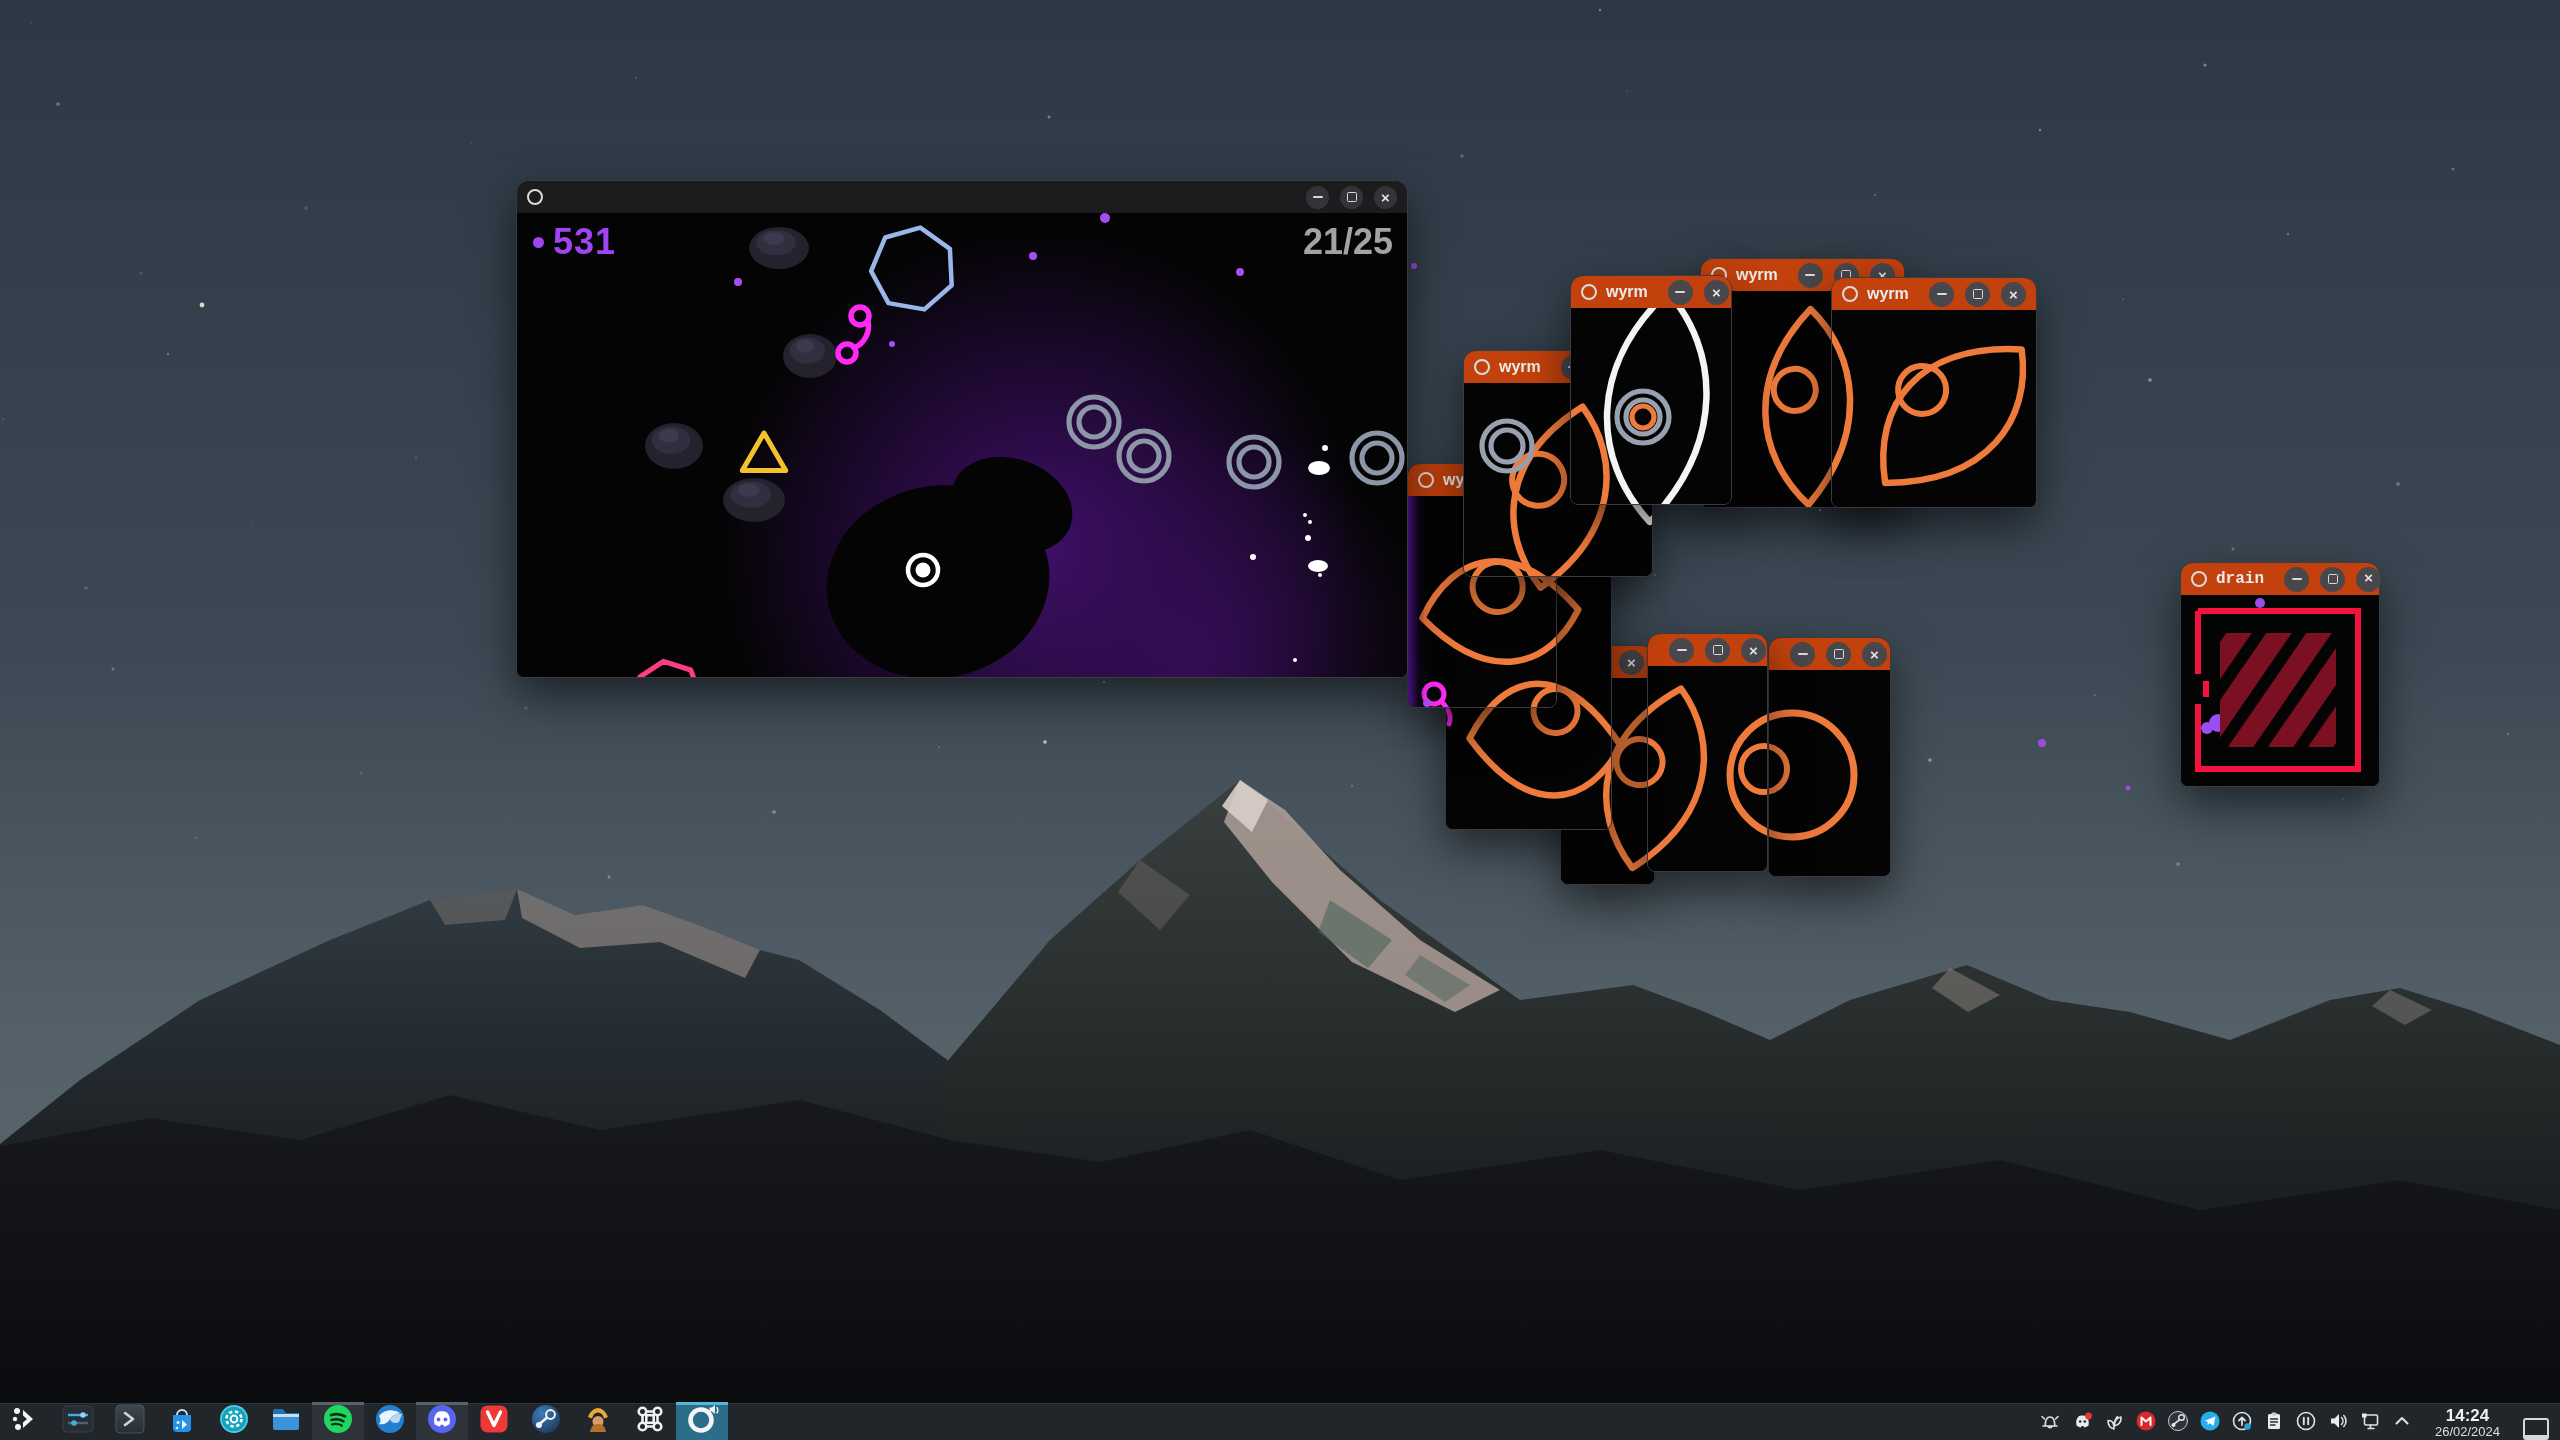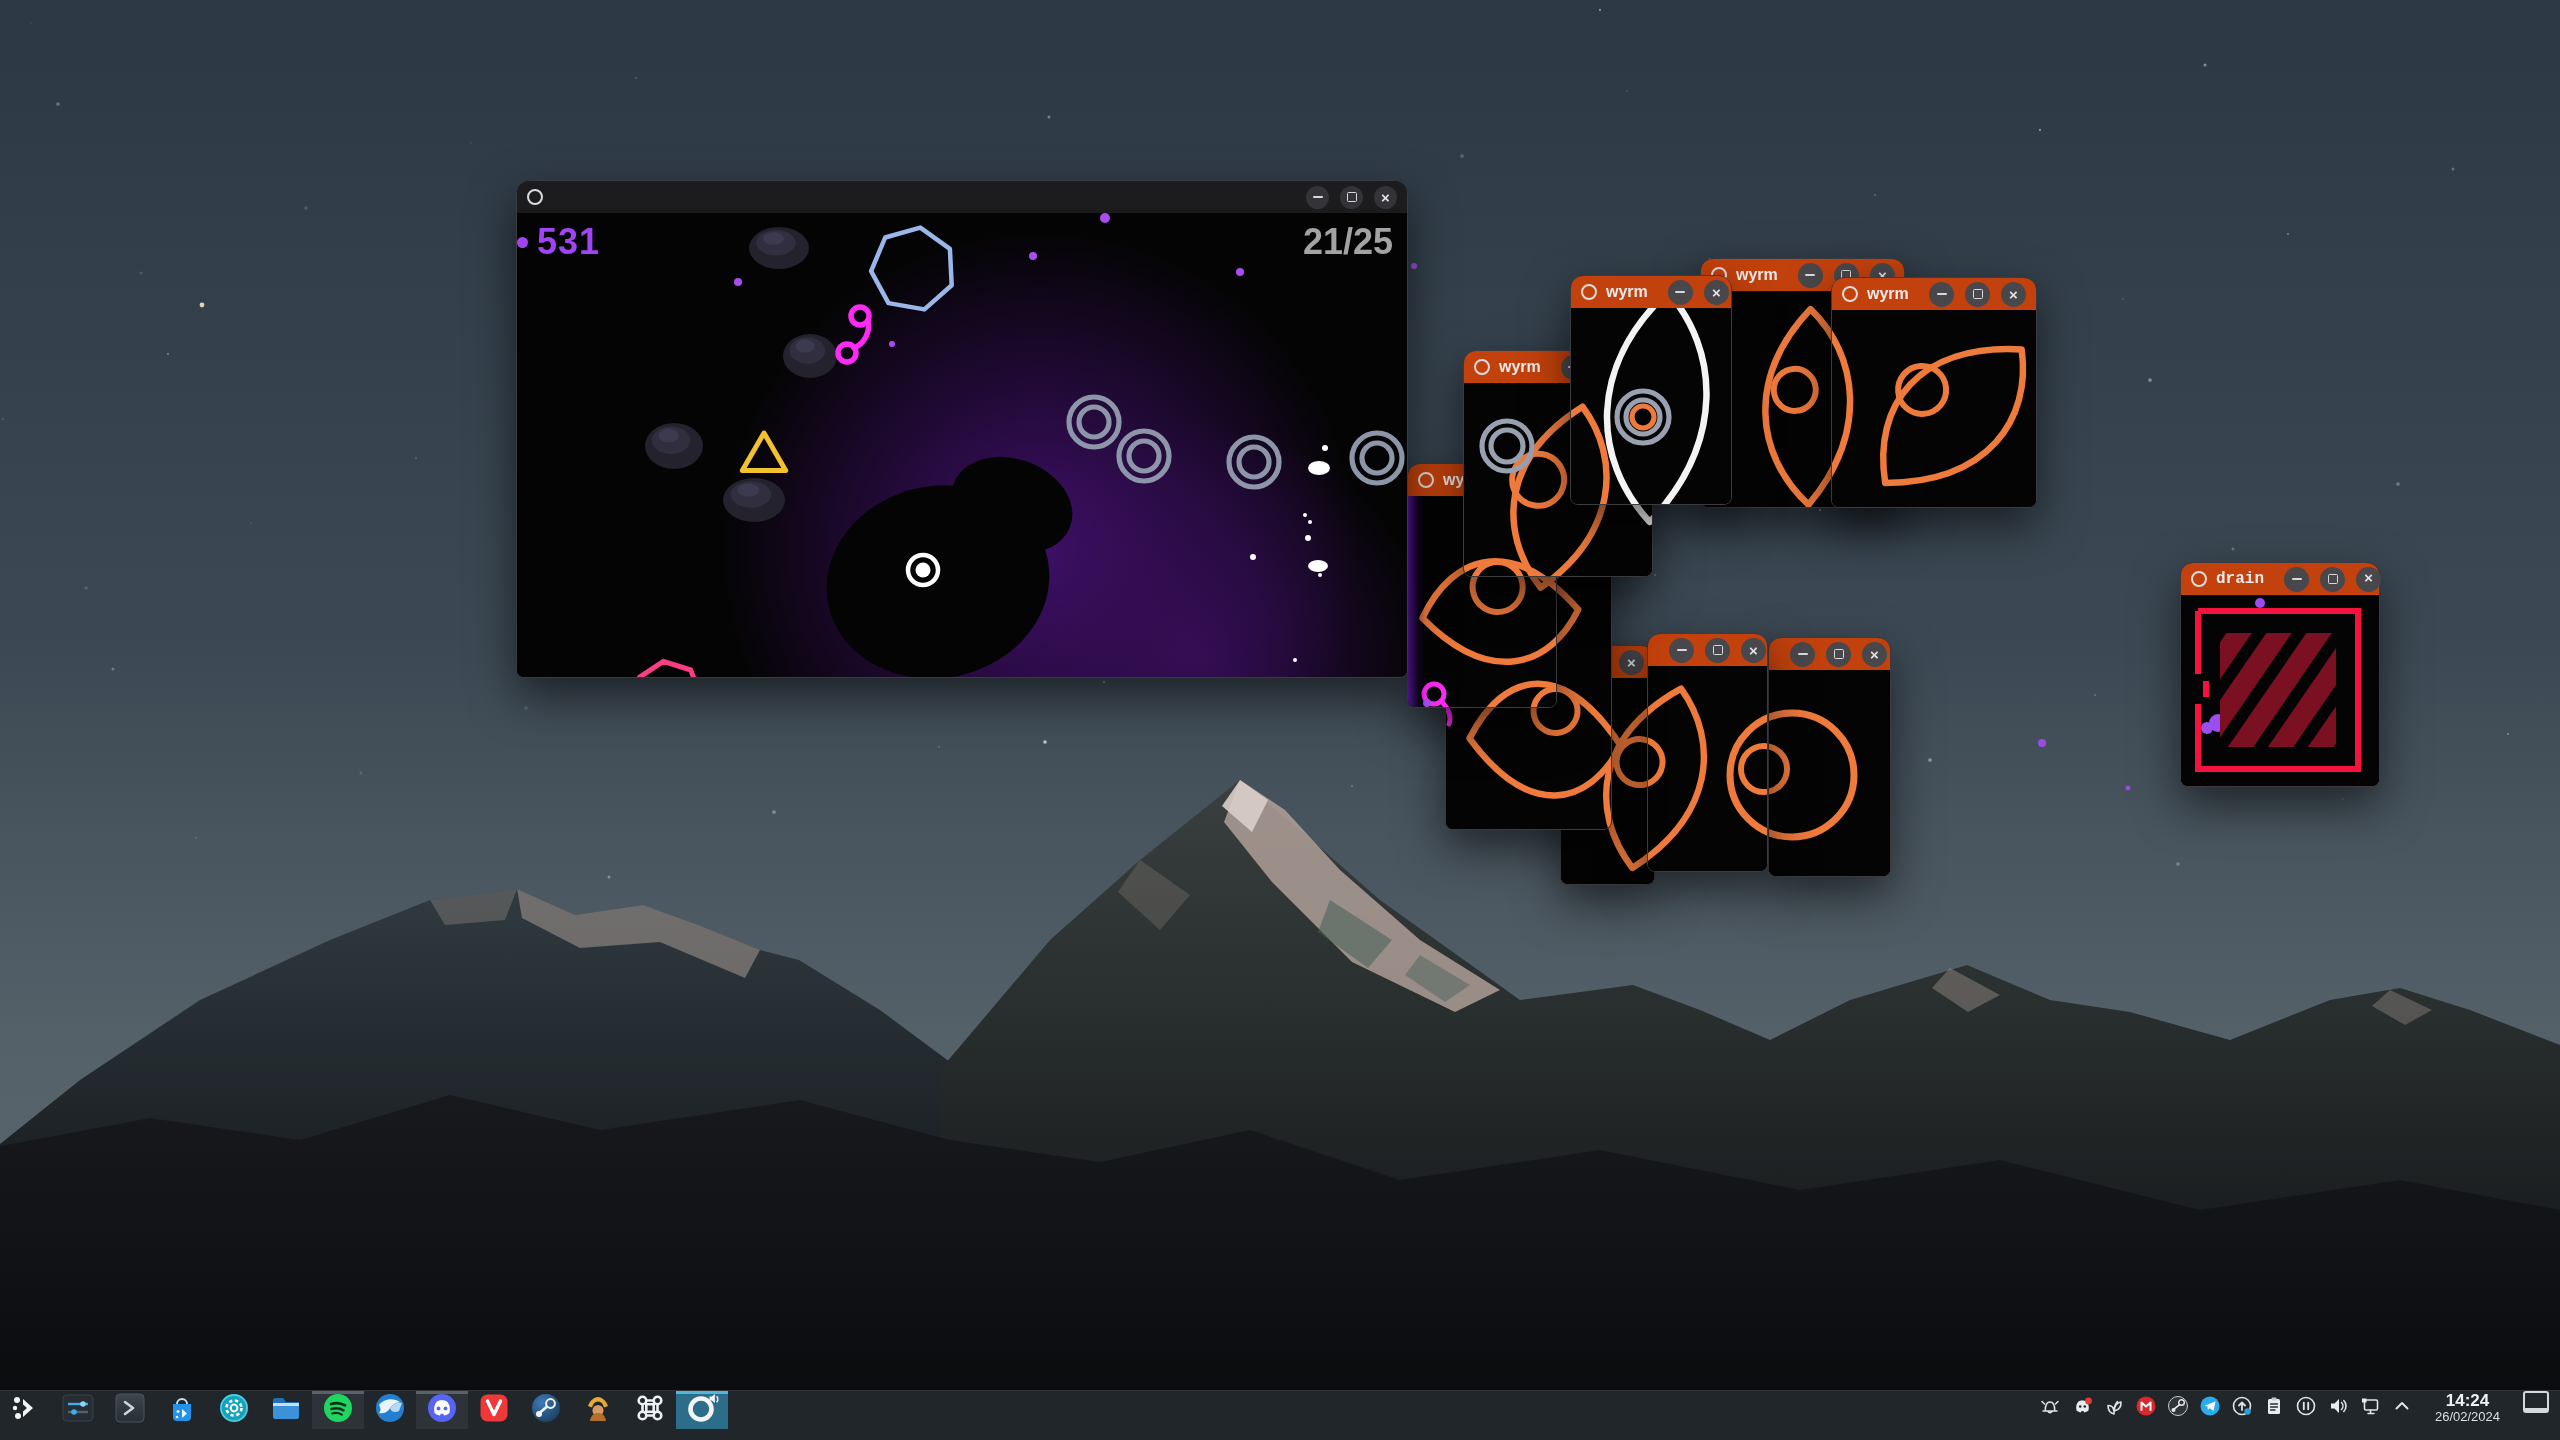--- a/index.html
+++ b/index.html
@@ -22,28 +22,28 @@
   .tbar.dark .tb-btn{background:#333338;width:23px;height:23px;}
   .g-min{width:10px;height:2px;background:#d9d9d9;border-radius:1px;}
   .g-max{width:8px;height:8px;border:1.6px solid #d9d9d9;border-radius:1.5px;}
   .g-close{color:#e3e3e3;font-size:15px;line-height:1;font-weight:700;}
   .content{position:absolute;left:0;right:0;top:32px;bottom:0;background:#040404;
     border-radius:0 0 7px 7px;overflow:hidden;}
   .content svg.world{display:block;width:100%;height:100%;}
   .left-glow{position:absolute;left:0;top:0;bottom:0;width:17px;
     background:linear-gradient(90deg,rgba(97,25,177,.85),rgba(44,9,88,.3) 60%,rgba(20,4,40,0));}
 
-  .hud-score{position:absolute;left:0;top:8px;display:flex;align-items:center;gap:9px;
+  .hud-score{position:absolute;left:16px;top:8px;display:flex;align-items:center;gap:9px;
     font-weight:700;font-size:36px;letter-spacing:1px;}
   .hud-dot{width:11px;height:11px;border-radius:50%;}
   .hud-counter{position:absolute;right:14px;top:8px;font-weight:700;font-size:36px;color:#a3a3a3;text-align:right;}
 
   
-  #taskbar{position:absolute;left:0;right:0;bottom:0;height:49px;background:#21262b;
-    display:flex;align-items:flex-start;box-shadow:0 -1px 0 #2f353b;}
+  #taskbar{position:absolute;left:0;right:0;bottom:0;height:36px;background:#21262b;
+    display:flex;align-items:flex-end;box-shadow:0 -1px 0 #2f353b;}
   #pinned{display:flex;align-items:stretch;}
   .tb-item{width:52px;display:flex;align-items:center;justify-content:center;}
   .tb-item.open{background:#2d3339;box-shadow:inset 0 3px 0 #596169;}
   .tb-item.active{background:#2c6d8a;box-shadow:inset 0 3px 0 #52b8da;}
   .tb-spacer{flex:1;}
   #tray{display:flex;align-items:center;gap:7px;padding:0 8px;}
   .tray-item{width:25px;height:34px;display:flex;align-items:center;justify-content:center;}
   #clock{display:flex;flex-direction:column;align-items:center;justify-content:center;
     color:#eef2f4;padding:0 12px;line-height:1.12;}
   #clock .t{font-size:17px;font-weight:700;}

